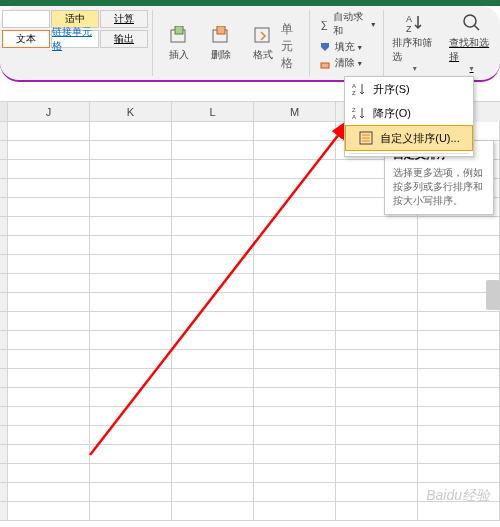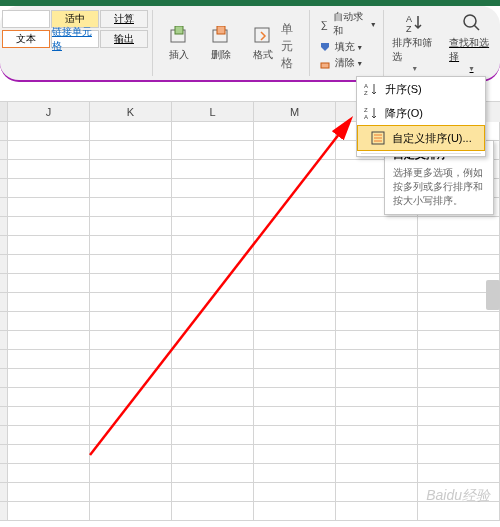--- a/index.html
+++ b/index.html
@@ -33,21 +33,21 @@
     .edit-icon { width: 14px; height: 14px; display: flex; align-items: center; justify-content: center; }
     
     .sort-filter-group { display: flex; flex-direction: column; align-items: center; padding: 4px 6px; position: relative; }
     .sf-btn { display: flex; flex-direction: column; align-items: center; cursor: pointer; }
     .sf-icon { width: 28px; height: 26px; display: flex; align-items: center; justify-content: center; font-size: 18px; }
     .sf-label { font-size: 10px; color: #444; }
     .sf-arrow { font-size: 8px; color: #666; }
     
     .find-group { display: flex; flex-direction: column; align-items: center; padding: 4px 6px; text-decoration: underline; }
     
-    .dropdown-menu { position: absolute; top: 76px; left: 356px; background: #fff; border: 1px solid #c6c6c6; box-shadow: 2px 2px 4px rgba(0,0,0,0.2); z-index: 100; width: 130px; }
+    .dropdown-menu { position: absolute; top: 76px; left: 344px; background: #fff; border: 1px solid #c6c6c6; box-shadow: 2px 2px 4px rgba(0,0,0,0.2); z-index: 100; width: 130px; }
     .menu-item { display: flex; align-items: center; padding: 4px 6px; font-size: 11px; gap: 6px; }
     .menu-item.highlighted { background: #fce4a0; border: 1px solid #e5a500; justify-content: center; }
     .menu-icon { width: 16px; height: 16px; display: flex; align-items: center; justify-content: center; font-size: 11px; }
     .menu-sep { height: 1px; background: #e0e0e0; margin: 2px 4px; }
     
     .tooltip { position: absolute; top: 140px; left: 384px; background: #fff; border: 1px solid #c6c6c6; box-shadow: 2px 2px 4px rgba(0,0,0,0.2); padding: 6px 8px; width: 110px; z-index: 99; }
     .tooltip-title { font-size: 11px; font-weight: bold; margin-bottom: 4px; }
     .tooltip-desc { font-size: 10px; color: #666; line-height: 1.4; }
     
     .formula-bar { height: 20px; border-bottom: 1px solid #d4d4d4; background: #fff; }

